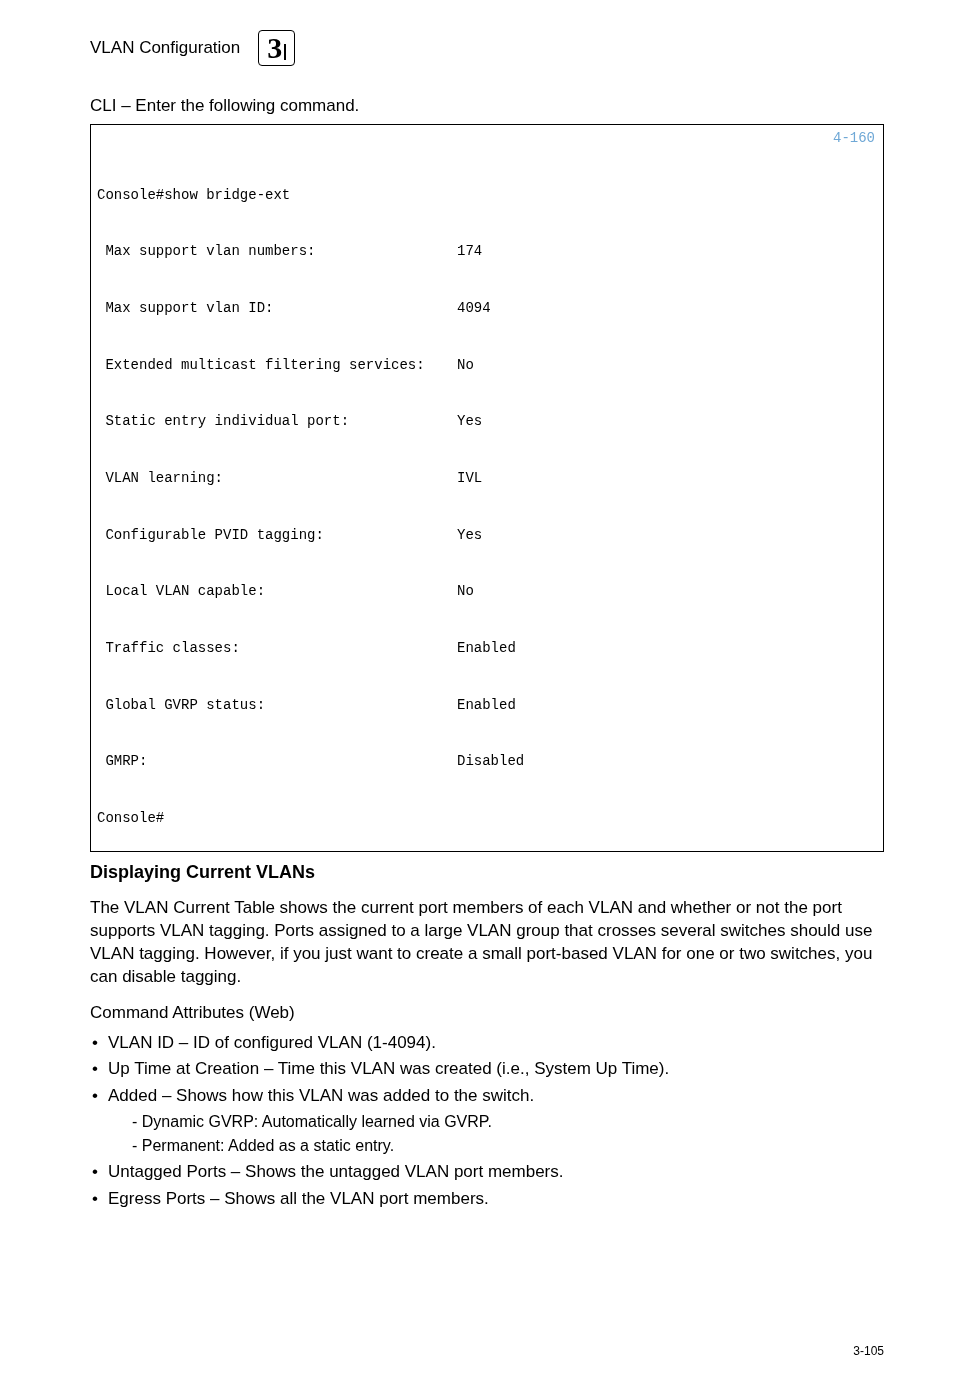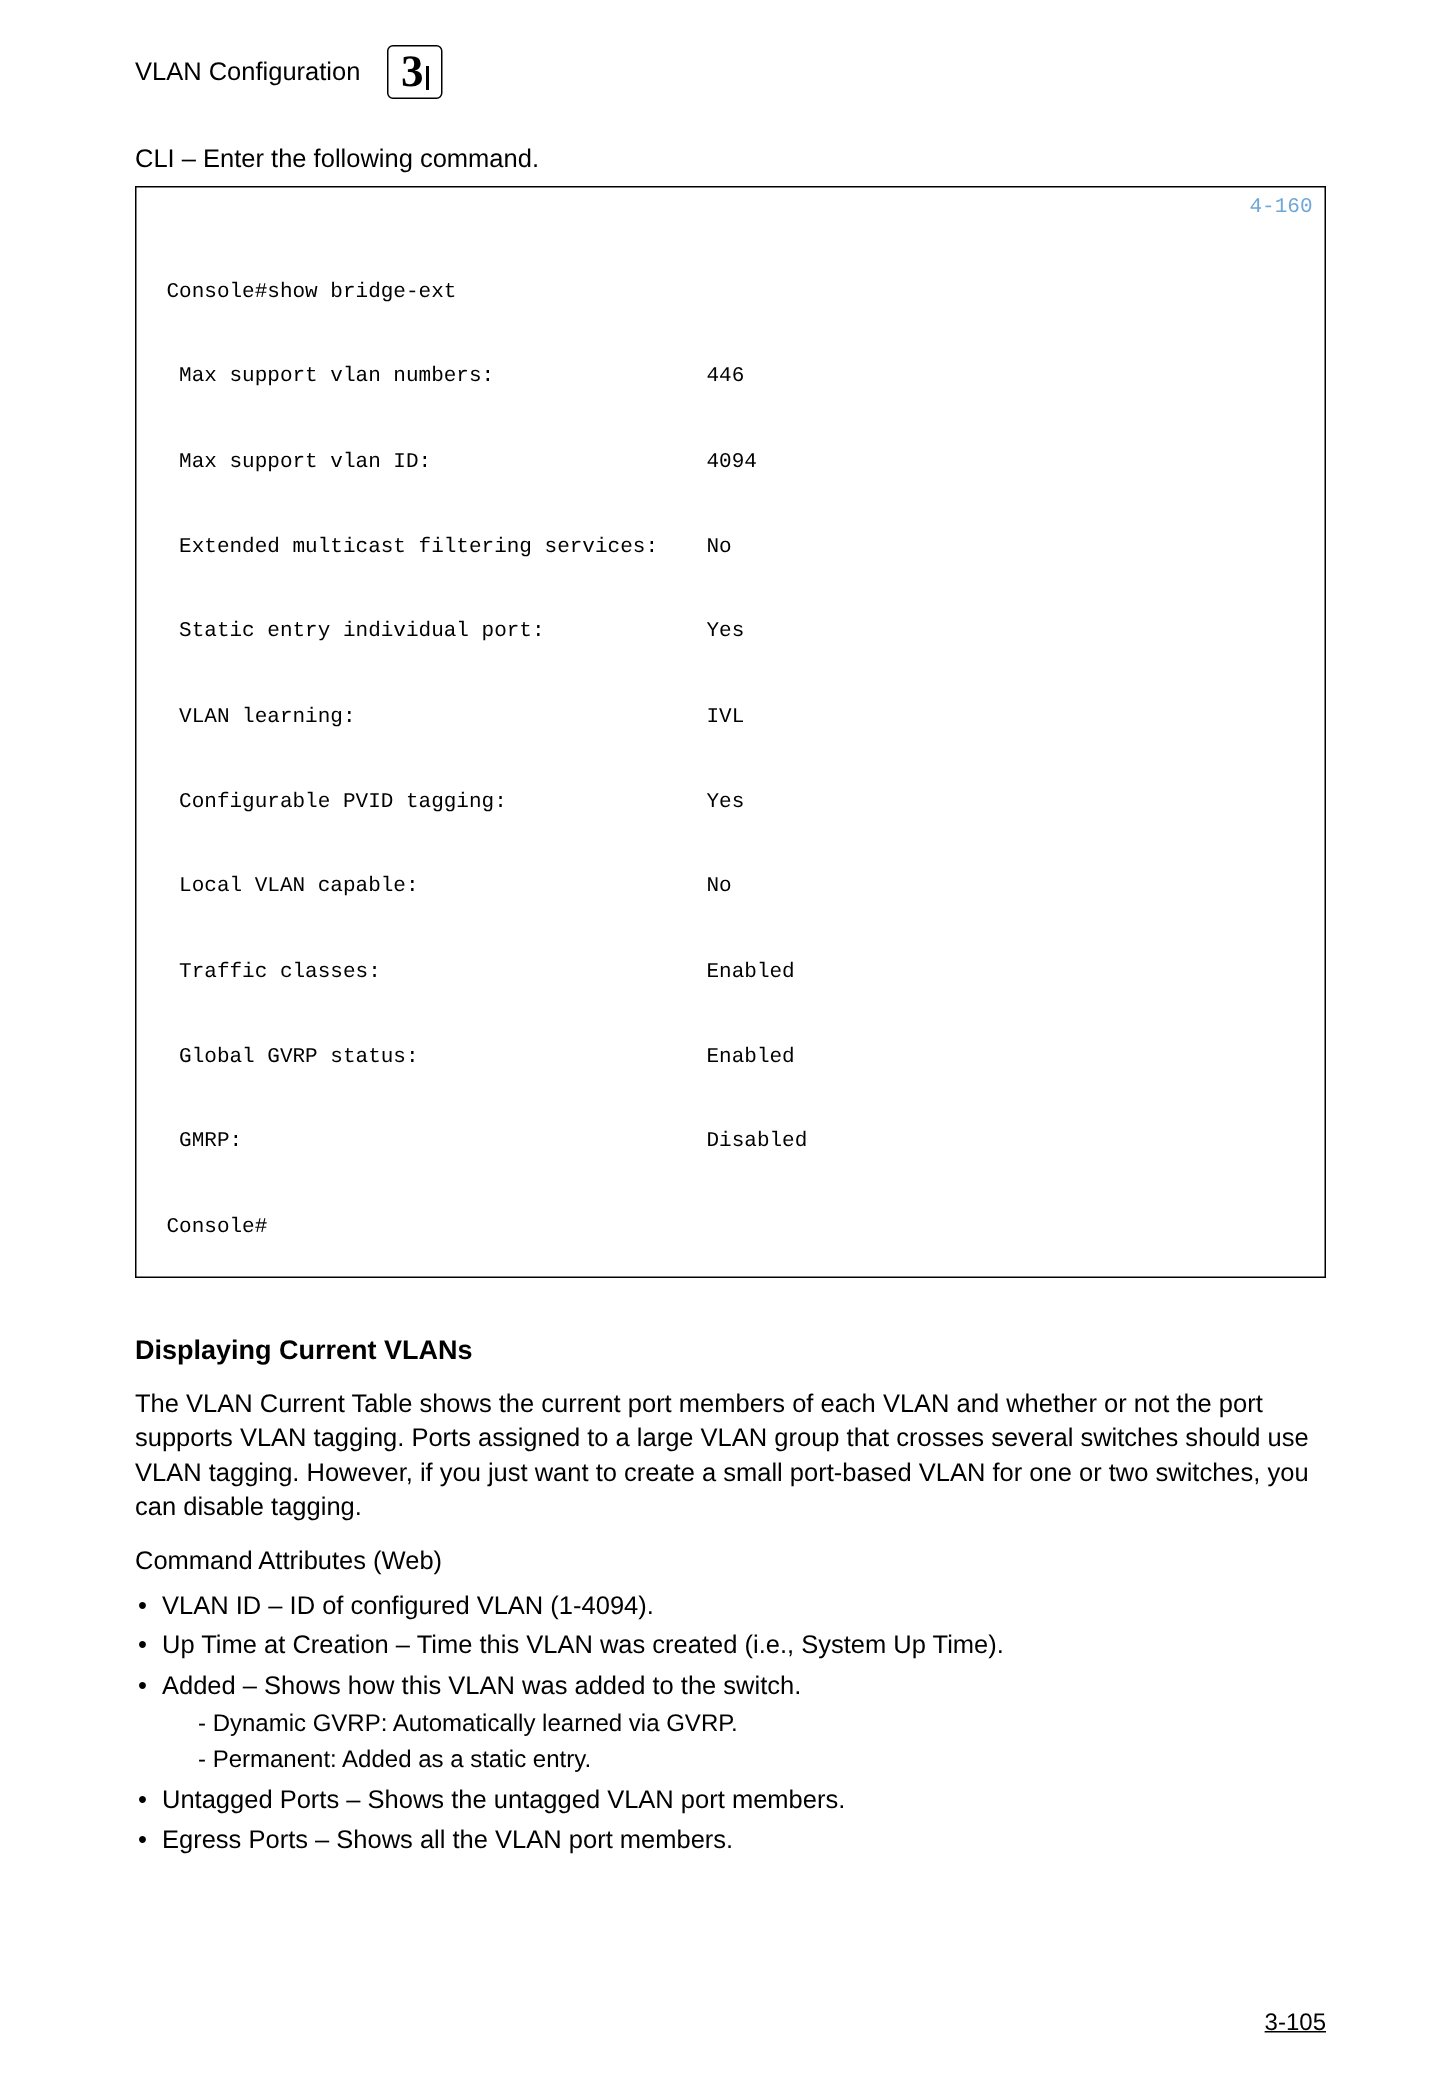--- a/index.html
+++ b/index.html
@@ -50,22 +50,22 @@
       margin-bottom: 8px;
     }
     .bold {
       font-weight: normal;
     }
     .code-block {
       border: 1px solid #000;
       font-family: 'Courier New', monospace;
       font-size: 14px;
       line-height: 1.35;
-      padding: 4px 20px;
-      margin-bottom: 38px;
+      padding: 4px 6px;
+      margin-bottom: 10px;
       white-space: pre;
       position: relative;
     }
     .code-line {
       display: flex;
     }
     .code-label {
       min-width: 360px;
     }
     .code-ref {
@@ -108,43 +108,42 @@
     .sub-item {
       padding-left: 42px;
       font-size: 16px;
       line-height: 1.4;
       margin-bottom: 2px;
     }
     .page-number {
       position: absolute;
       bottom: 30px;
       right: 70px;
-      font-size: 16px;
-      text-decoration: underline;
+      font-size: 12px;
     }
   </style>
 </head>
 <body>
 
 <div class="header">
   <span class="header-title">VLAN Configuration</span>
   <span class="chapter-badge">
     <span class="chapter-num">3</span>
     <span class="chapter-bar"></span>
   </span>
 </div>
 
 <p class="section-intro">
   <span class="bold">CLI</span><span> – Enter the following command.</span>
 </p>
 
 <div class="code-block">
   <span class="code-ref">4-160</span>
   <div class="code-line"><span class="code-label">Console#show bridge-ext</span><span></span></div>
-  <div class="code-line"><span class="code-label"> Max support vlan numbers:</span><span>446</span></div>
+  <div class="code-line"><span class="code-label"> Max support vlan numbers:</span><span>174</span></div>
   <div class="code-line"><span class="code-label"> Max support vlan ID:</span><span>4094</span></div>
   <div class="code-line"><span class="code-label"> Extended multicast filtering services:</span><span>No</span></div>
   <div class="code-line"><span class="code-label"> Static entry individual port:</span><span>Yes</span></div>
   <div class="code-line"><span class="code-label"> VLAN learning:</span><span>IVL</span></div>
   <div class="code-line"><span class="code-label"> Configurable PVID tagging:</span><span>Yes</span></div>
   <div class="code-line"><span class="code-label"> Local VLAN capable:</span><span>No</span></div>
   <div class="code-line"><span class="code-label"> Traffic classes:</span><span>Enabled</span></div>
   <div class="code-line"><span class="code-label"> Global GVRP status:</span><span>Enabled</span></div>
   <div class="code-line"><span class="code-label"> GMRP:</span><span>Disabled</span></div>
   <div class="code-line"><span class="code-label">Console#</span><span></span></div>

